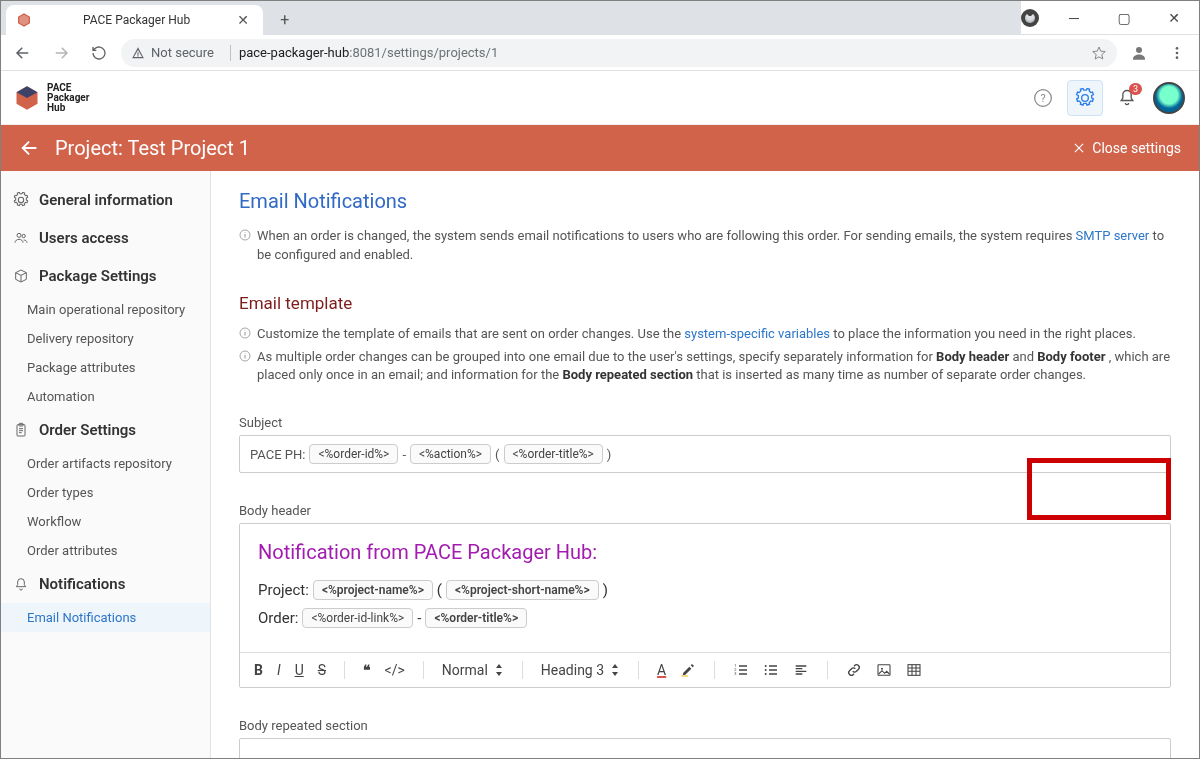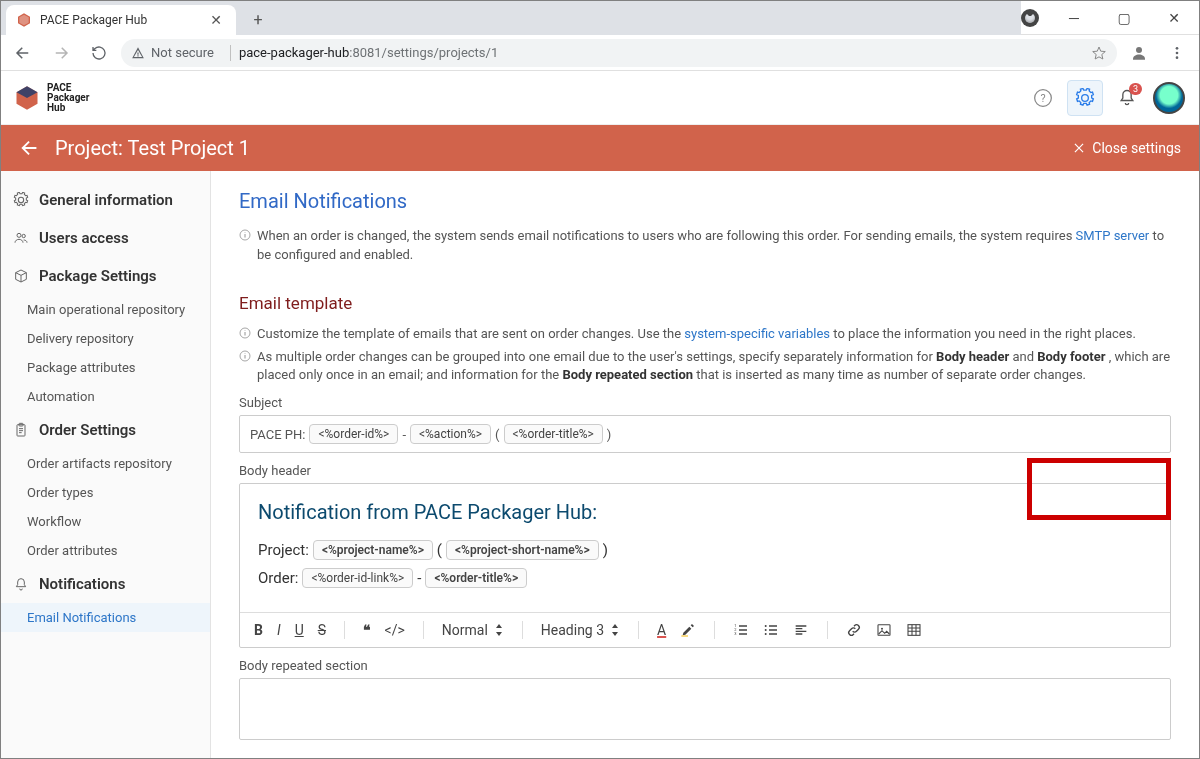--- a/index.html
+++ b/index.html
@@ -4,21 +4,21 @@
 <style>
 * { margin: 0; padding: 0; box-sizing: border-box; }
 body { font-family: -apple-system, BlinkMacSystemFont, "Segoe UI", Roboto, Arial, sans-serif; font-size: 14px; color: #333; background: #fff; overflow: hidden; }
 
 
 .window-frame { width: 1200px; height: 759px; border: 1px solid #808080; display: flex; flex-direction: column; }
 .titlebar { height: 34px; background: #fff; display: flex; align-items: stretch; justify-content: flex-end; border-bottom: 1px solid #e0e0e0; }
 .win-controls { display: flex; }
 .win-btn { width: 50px; display: flex; align-items: center; justify-content: center; font-size: 14px; color: #444; }
 .tabstrip { flex: 1; background: #dee1e6; display: flex; align-items: flex-end; height: 34px; padding-left: 5px; }
-.tab { height: 30px; background: #fff; border-radius: 8px 8px 0 0; display: flex; align-items: center; padding: 0 10px; margin-top: 4px; min-width: 230px; font-size: 12px; color: #333; }
+.tab { height: 30px; background: #fff; border-radius: 8px 8px 0 0; display: flex; align-items: center; padding: 0 10px; margin-top: 4px; min-width: 230px; font-size: 12px; color: #333; gap: 43px; }
 .tab .favicon { width: 16px; height: 16px; margin-right: 8px; }
 .tab .tab-title { flex: 1; }
 .tab .tab-close { font-size: 14px; color: #555; padding: 0 4px; }
 .new-tab { width: 28px; height: 28px; display: flex; align-items: center; justify-content: center; color: #555; font-size: 16px; margin-left: 8px; margin-bottom: 2px; }
 .right-status { display: flex; align-items: center; padding-right: 0; }
 .status-circle { width: 18px; height: 18px; border-radius: 50%; background: #444; display: flex; align-items: center; justify-content: center; margin-right: 10px; }
 .status-circle-inner { width: 10px; height: 10px; border-radius: 50%; background: #dee1e6; box-shadow: inset 0 -2px 2px rgba(0,0,0,.2); display:flex; align-items:center; justify-content:center;}
 .status-circle-inner::after{content:"";width:6px;height:6px;border-top:4px solid #444;border-left:4px solid transparent;border-right:4px solid transparent;margin-top:-2px;}
 
 .addrbar { height: 36px; background: #fff; display: flex; align-items: center; padding: 0 6px; border-bottom: 1px solid #e0e0e0; gap: 6px; }
@@ -69,27 +69,27 @@
 h3.blue { color: #7f1d1d; font-weight: 400; font-size: 17px; margin: 28px 0 12px; }
 .info-row { display: flex; align-items: flex-start; color: #555; font-size: 13px; line-height: 1.45; gap: 6px; }
 .info-row .info-ic { color: #888; flex-shrink: 0; margin-top: 2px; }
 .info-row a { color: #2d76c8; text-decoration: none; }
 .info-row b { color: #333; }
 
 .section-row { display: flex; align-items: center; justify-content: space-between; }
 .btn-outline { border: 1px solid #bbb; background: #fff; color: #555; padding: 7px 14px; font-size: 13px; border-radius: 2px; cursor: pointer; }
 .highlight-box { position: absolute; border: 5px solid #cc0000; top: 287px; right: 28px; width: 144px; height: 62px; pointer-events: none; }
 
-.field-label { font-size: 13px; color: #555; margin-top: 10px; margin-bottom: 5px; }
+.field-label { font-size: 13px; color: #555; margin-top: 30px; margin-bottom: 5px; }
 .input-box { border: 1px solid #ccc; border-radius: 2px; padding: 8px 10px; font-size: 13px; color: #555; display: flex; align-items: center; flex-wrap: wrap; gap: 4px; }
 .chip { display: inline-block; padding: 2px 8px; border: 1px solid #ccc; border-radius: 4px; font-size: 12px; background: #fafafa; color: #444; }
 
 .editor-box { border: 1px solid #ccc; border-radius: 2px; }
 .editor-content { padding: 16px 18px; min-height: 120px; }
-.editor-content .h { font-size: 20px; color: #0c4a6e; margin-bottom: 16px; }
+.editor-content .h { font-size: 20px; color: #a21caf; margin-bottom: 16px; }
 .editor-content .line { font-size: 15px; color: #333; margin-bottom: 8px; display: flex; align-items: center; flex-wrap: wrap; gap: 4px; }
 .chip-bold { font-weight: 600; }
 .editor-toolbar { border-top: 1px solid #ddd; padding: 8px 14px; display: flex; align-items: center; gap: 18px; color: #444; }
 .tb-group { display: flex; align-items: center; gap: 14px; }
 .tb-btn { font-size: 14px; }
 .tb-select { display: flex; align-items: center; gap: 6px; font-size: 14px; justify-content: space-between; }
 .tb-sep { width: 1px; height: 18px; background: #ddd; }
 svg { display: block; }
 </style>
 </head>

